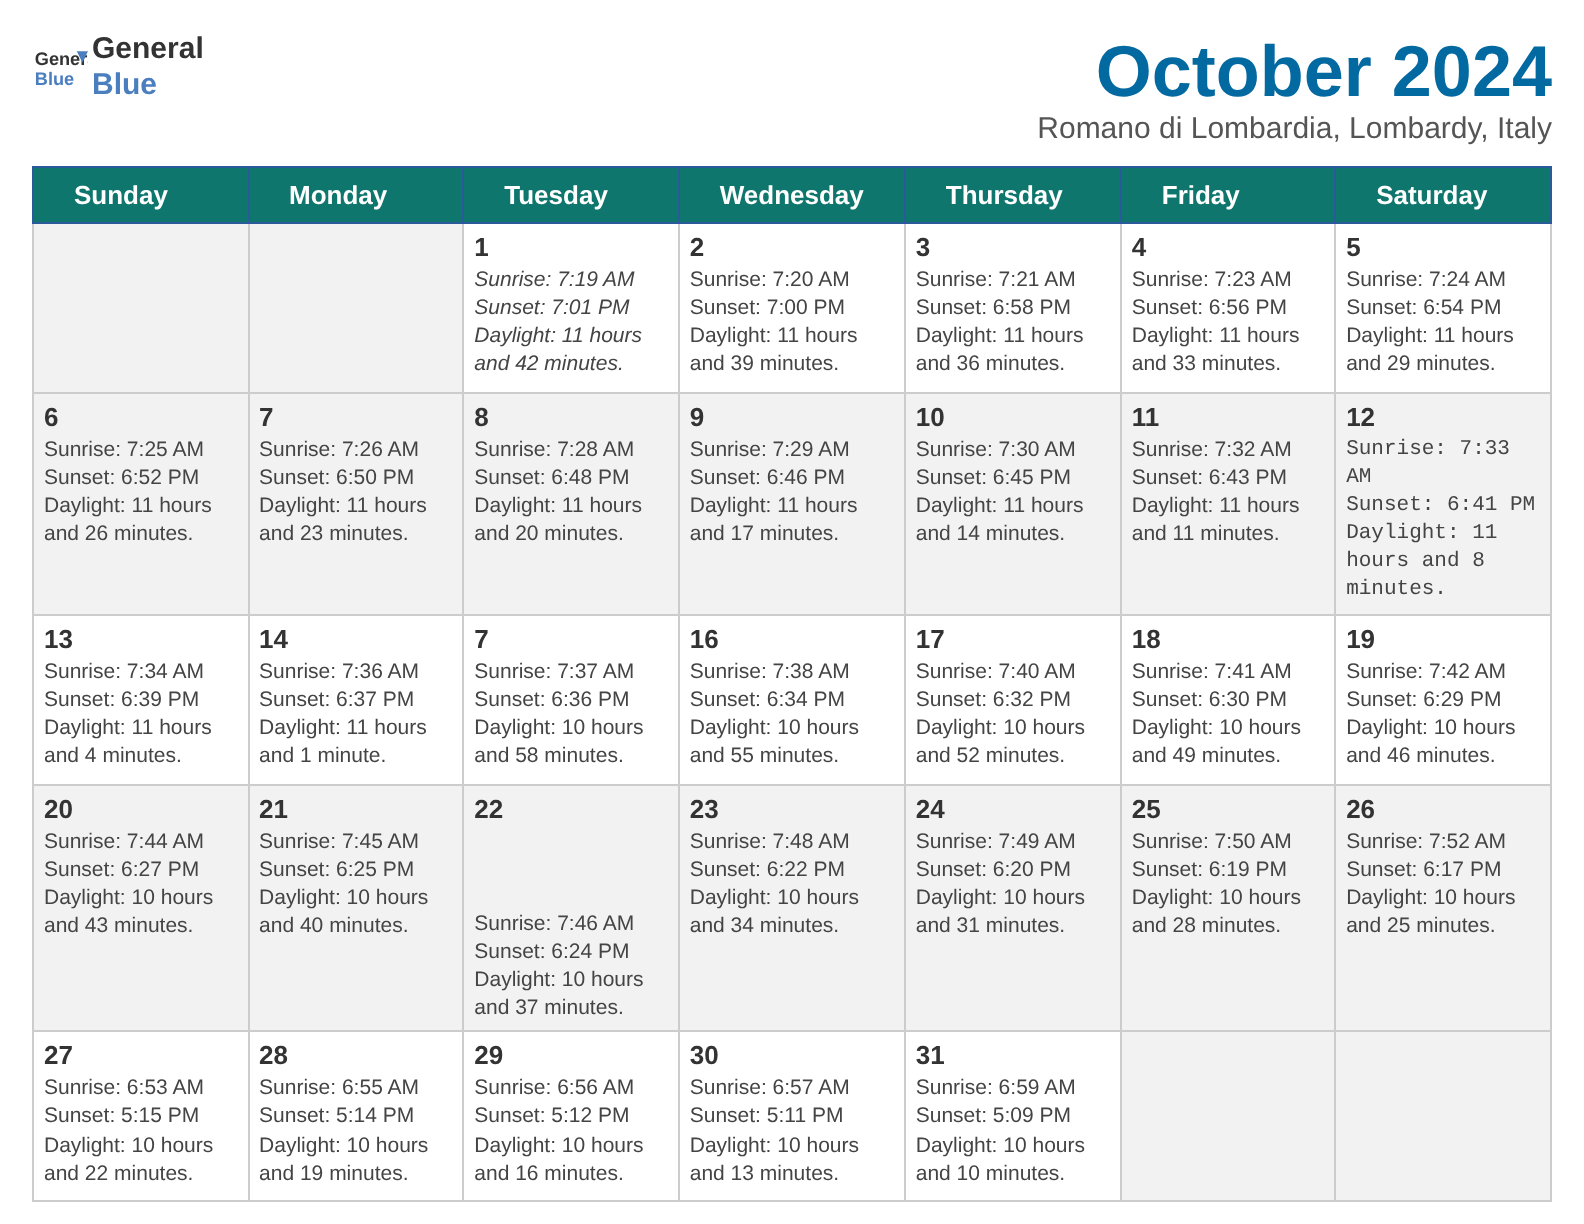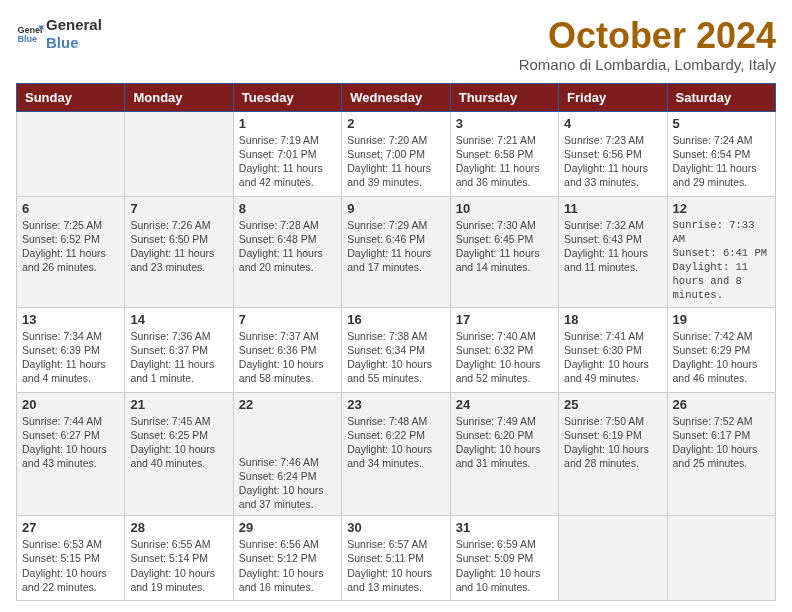--- a/index.html
+++ b/index.html
@@ -24,36 +24,36 @@
       width: 28px;
       height: 28px;
       margin-right: 2px;
     }
     .title-area {
       text-align: right;
     }
     .month-title {
       font-size: 36px;
       font-weight: bold;
-      color: #a16207;
+      color: #0369a1;
       line-height: 1.1;
     }
     .location {
       font-size: 15px;
       color: #555;
     }
     table {
       width: 100%;
       border-collapse: collapse;
       font-size: 11px;
     }
     thead tr th {
-      background-color: #7f1d1d;
+      background-color: #0f766e;
       color: #fff;
-      padding: 6px 8px;
+      padding: 6px 20px;
       text-align: left;
       font-size: 13px;
       font-weight: bold;
       border: 1px solid #2a5a9a;
     }
     tbody tr td {
       border: 1px solid #ccc;
       vertical-align: top;
       padding: 4px 5px;
       width: 14.28%;
@@ -117,21 +117,21 @@
         <th>Friday</th>
         <th>Saturday</th>
       </tr>
   </thead>
   <tbody id="calendar-body">
   <tr>
         <td class="empty-cell"></td>
         <td class="empty-cell"></td>
         <td>
           <span class="day-number">1</span>
-          <div class="day-info" style="white-space: pre-line;">Sunrise: 7:19 AM
+          <div class="day-info" style="white-space: pre-line; font-style: italic;">Sunrise: 7:19 AM
 Sunset: 7:01 PM
 Daylight: 11 hours and 42 minutes.</div>
         </td>
         <td>
           <span class="day-number">2</span>
           <div class="day-info" style="white-space: pre-line;">Sunrise: 7:20 AM
 Sunset: 7:00 PM
 Daylight: 11 hours and 39 minutes.</div>
         </td>
         <td>

